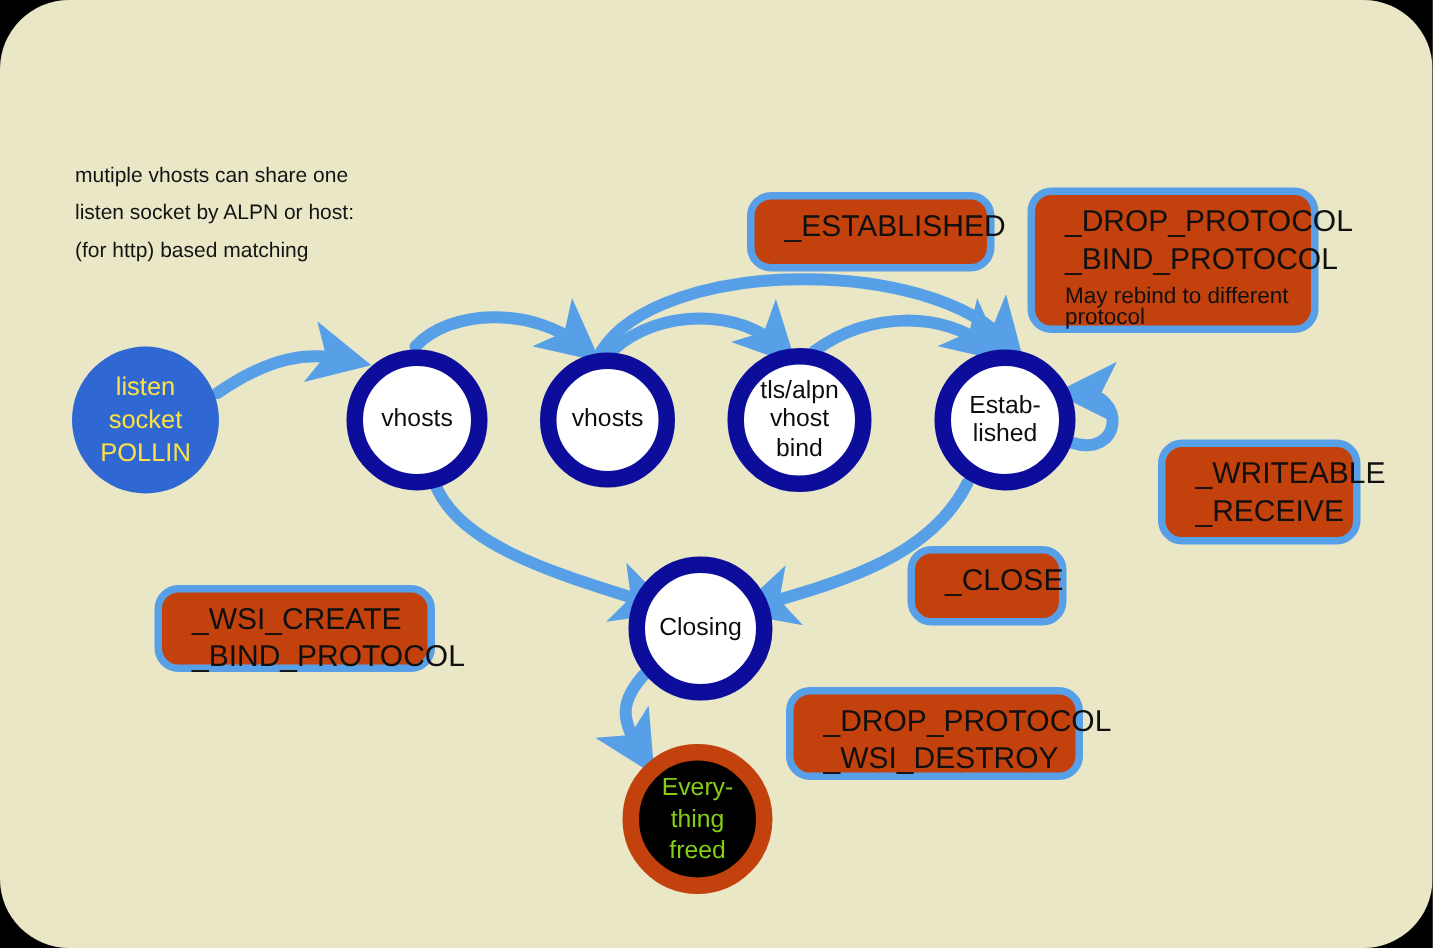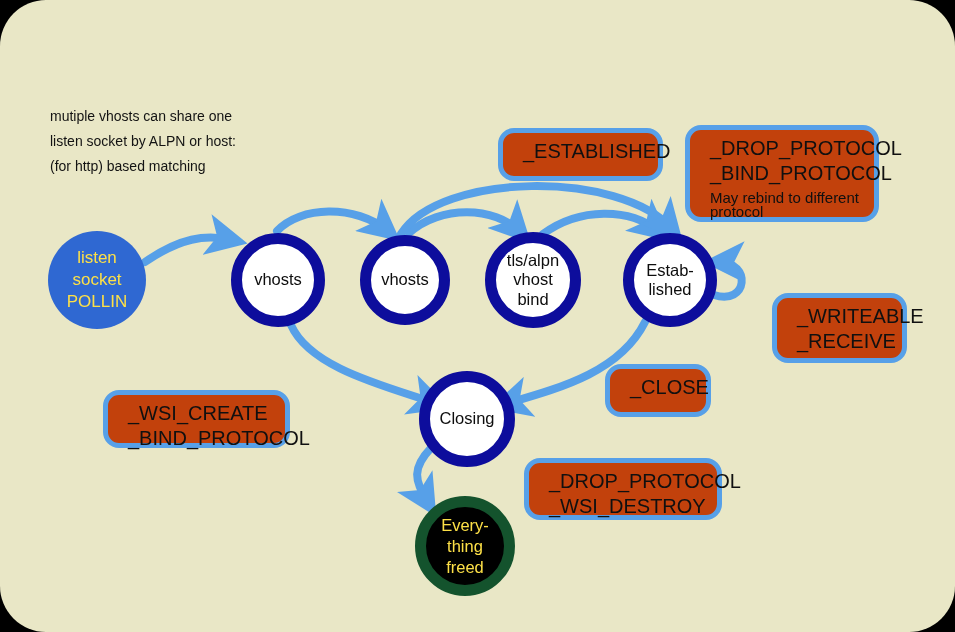--- a/index.html
+++ b/index.html
@@ -67,22 +67,22 @@
   }
   .node.solid-blue {
     background: #2f68d2;
     color: #fde047;
     border: none;
     font-size: 17px;
     line-height: 22px;
   }
   .node.solid-black {
     background: #000000;
-    color: #fde047;
-    border: 11px solid #14532d;
+    color: #84cc16;
+    border: 11px solid #c2410c;
     line-height: 21px;
   }
 
   
   .box {
     position: absolute;
     box-sizing: border-box;
     background: #c2410c;
     border: 5px solid #57a0e8;
     border-radius: 16px;

